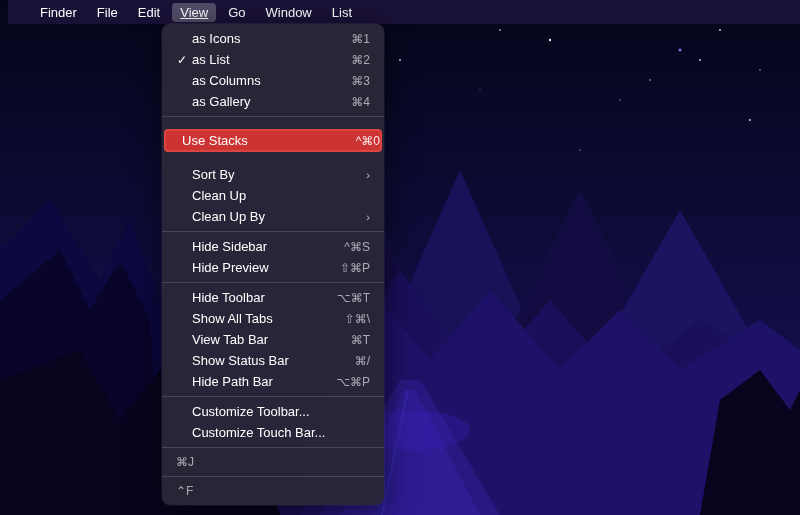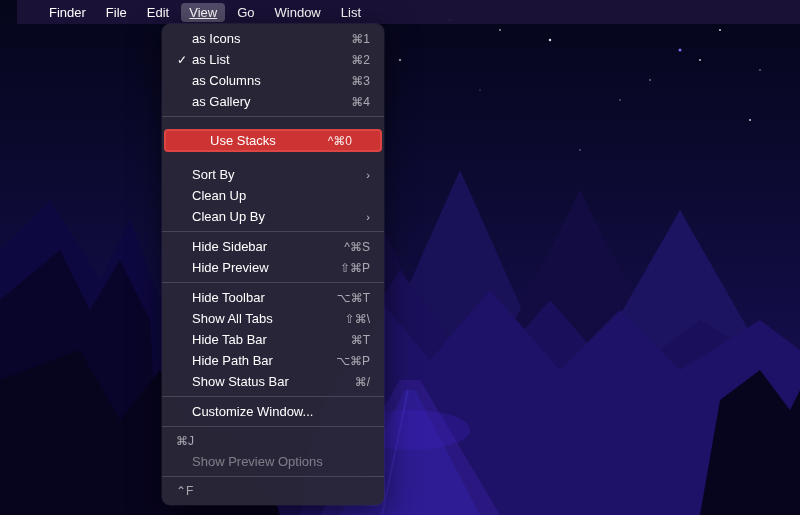--- a/index.html
+++ b/index.html
@@ -24,21 +24,21 @@
 
     
     .desktop-bg svg {
       width: 100%;
       height: 100%;
     }
 
     
     .menubar {
       position: absolute;
-      top: 0; left: 17px; right: 0;
+      top: 0; left: 8px; right: 0;
       height: 24px;
       background: rgba(30, 20, 60, 0.85);
       backdrop-filter: blur(10px);
       display: flex;
       align-items: center;
       padding: 0 8px;
       gap: 4px;
       z-index: 100;
     }
 
@@ -85,21 +85,21 @@
       cursor: pointer;
       position: relative;
       min-height: 20px;
     }
 
     .menu-item.highlighted {
       background: #cc3333;
       border: 2px solid #dd4444;
       border-radius: 4px;
       margin: 12px 2px;
-      padding: 2px 28px;
+      padding: 2px 0;
     }
 
     .menu-item.disabled {
       color: rgba(255,255,255,0.4);
       cursor: default;
     }
 
     .menu-item-label {
       display: flex;
       align-items: center;
@@ -313,63 +313,63 @@
     <div class="menu-item-label">
       <span class="checkmark"></span>
       <span>Show All Tabs</span>
     </div>
     <span class="menu-item-shortcut">⇧⌘\</span>
   </div>
 
   <div class="menu-item">
     <div class="menu-item-label">
       <span class="checkmark"></span>
-      <span>Hide Tab Bar</span>
+      <span>View Tab Bar</span>
     </div>
     <span class="menu-item-shortcut">⌘T</span>
   </div>
 
   <div class="menu-item">
     <div class="menu-item-label">
       <span class="checkmark"></span>
+      <span>Show Status Bar</span>
+    </div>
+    <span class="menu-item-shortcut">⌘/</span>
+  </div>
+
+  <div class="menu-item">
+    <div class="menu-item-label">
+      <span class="checkmark"></span>
       <span>Hide Path Bar</span>
     </div>
     <span class="menu-item-shortcut">⌥⌘P</span>
   </div>
 
-  <div class="menu-item">
-    <div class="menu-item-label">
-      <span class="checkmark"></span>
-      <span>Show Status Bar</span>
-    </div>
-    <span class="menu-item-shortcut">⌘/</span>
-  </div>
-
-  <div class="menu-separator"></div>
-
-  <div class="menu-item">
-    <div class="menu-item-label">
-      <span class="checkmark"></span>
-      <span>Customize Window...</span>
-    </div>
-  </div>
-
+  <div class="menu-separator"></div>
+
+  <div class="menu-item">
+    <div class="menu-item-label">
+      <span class="checkmark"></span>
+      <span>Customize Toolbar...</span>
+    </div>
+  </div>
+
+  <div class="menu-item">
+    <div class="menu-item-label">
+      <span class="checkmark"></span>
+      <span>Customize Touch Bar...</span>
+    </div>
+  </div>
 
   <div class="menu-separator"></div>
 
   <div class="menu-item">
     <span class="menu-item-shortcut">⌘J</span>
   </div>
 
-  <div class="menu-item disabled">
-    <div class="menu-item-label">
-      <span class="checkmark"></span>
-      <span>Show Preview Options</span>
-    </div>
-  </div>
 
   <div class="menu-separator"></div>
 
   <div class="menu-item">
     <span class="menu-item-shortcut">⌃F</span>
   </div>
 
 </div>
 
 </body></html>

